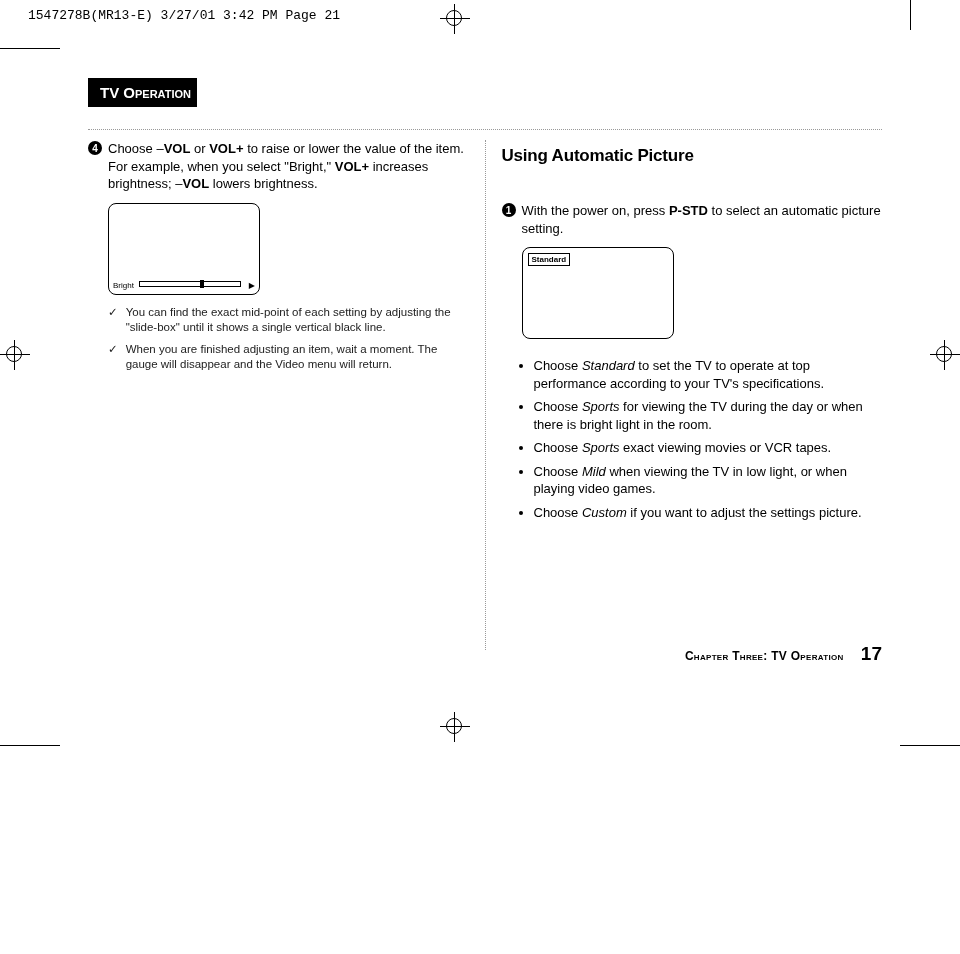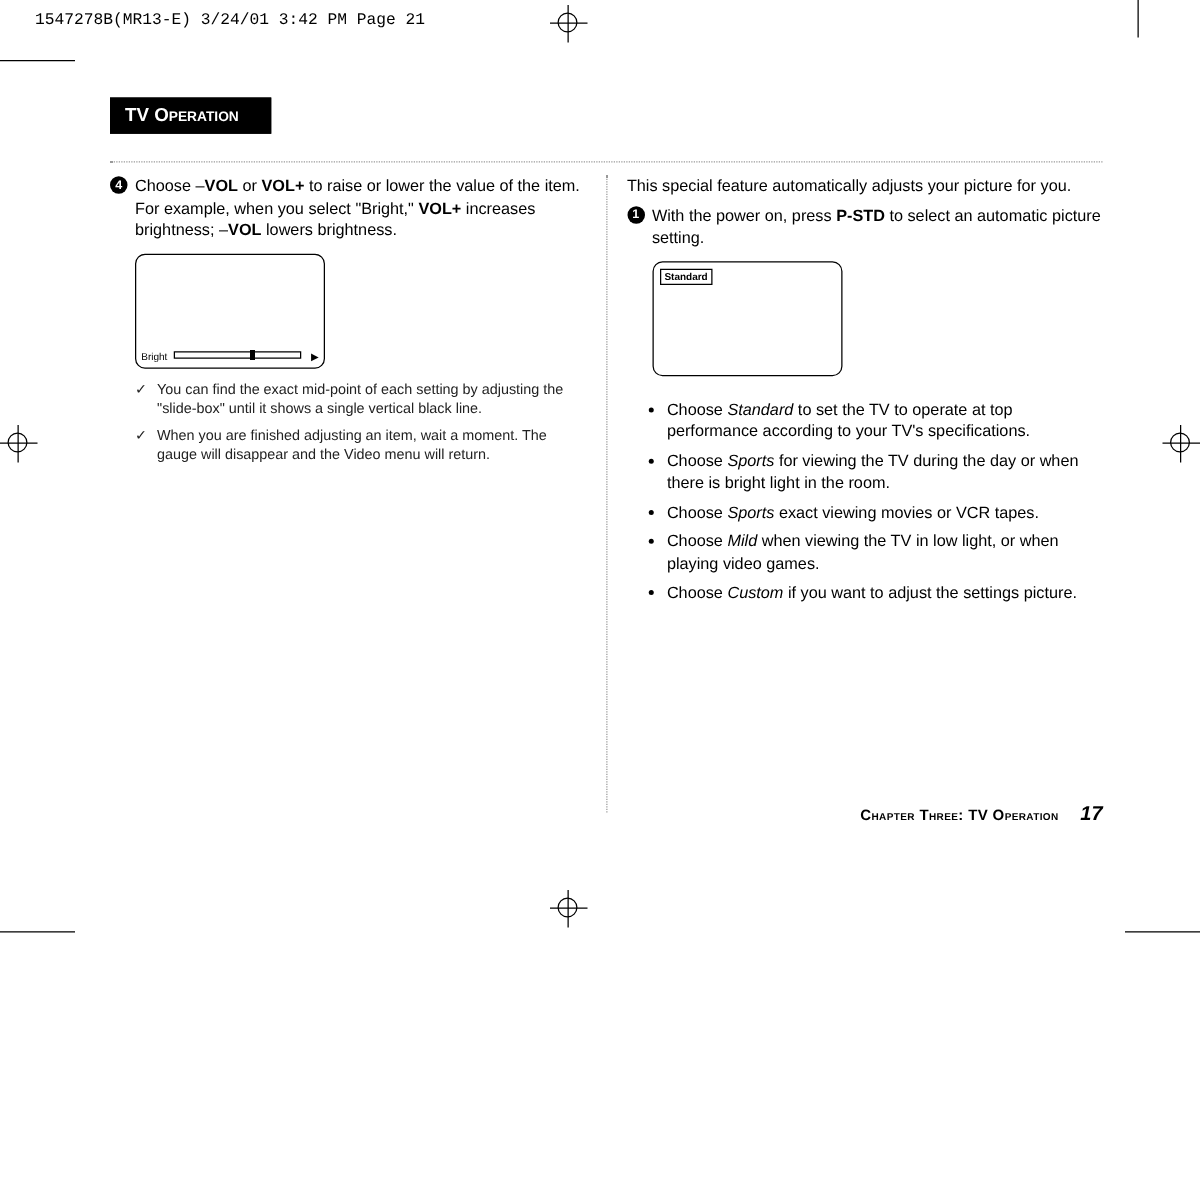--- a/index.html
+++ b/index.html
@@ -49,21 +49,21 @@
     top: 78px;
     left: 88px;
     right: 78px;
   }
   .sec-box {
     display: inline-block;
     border: 2px solid #000;
     background: #000;
     color: #fff;
     font-weight: bold;
-    padding: 4px 24px 4px 10px;
+    padding: 4px 4px 4px 10px;
     font-size: 15px;
   }
   .sec-box .sc { font-variant: small-caps; }
   .dotted-sep {
     border: none;
     border-top: 1.5px dotted #999;
     margin: 22px 0 10px 0;
   }
   .cols {
     display: flex;
@@ -144,26 +144,26 @@
   }
   .ital { font-style: italic; }
   .footer {
     position: absolute;
     top: 565px;
     right: 0;
     font-size: 12px;
     font-weight: bold;
   }
   .footer .sc { font-variant: small-caps; letter-spacing: 0.3px; }
-  .footer .pg { font-size: 16px; margin-left: 14px; font-style: italic; }
+  .footer .pg { font-size: 19px; margin-left: 14px; }
 </style>
 </head>
 <body>
 
-<div class="slug">1547278B(MR13-E)  3/24/01 3:42 PM  Page 21</div>
+<div class="slug">1547278B(MR13-E)  3/27/01 3:42 PM  Page 21</div>
 
 <div class="mark-line top-v"></div>
 <div class="mark-line left-h"></div>
 <div class="mark-line bot-h-l"></div>
 <div class="mark-line bot-h-r"></div>
 <div class="reg reg-top">
     <div class="circ"></div>
   </div>
 <div class="reg reg-mid">
     <div class="circ"></div>
@@ -210,22 +210,22 @@
         <div class="check-item">
           <span class="ck">✓</span>
           <span>When you are finished adjusting an item, wait a moment. The gauge will disappear and the Video menu will return.</span>
         </div>
       </div>
     </div>
 
     <div class="col-divider"></div>
 
     <div class="col" style="padding-right:0;">
-
-      <p class="intro">This special feature automatically adjusts your picture for you.</p>
+      <h2 class="subhead">Using Automatic Picture</h2>
+
 
       <div class="step">
         <div class="num-circ">1</div>
         <p>
           <span>With the power on, press </span><span class="bold">P-STD</span><span> to select an automatic picture setting.</span>
         </p>
       </div>
 
       <div class="tv2">
         <span class="tag">Standard</span>

